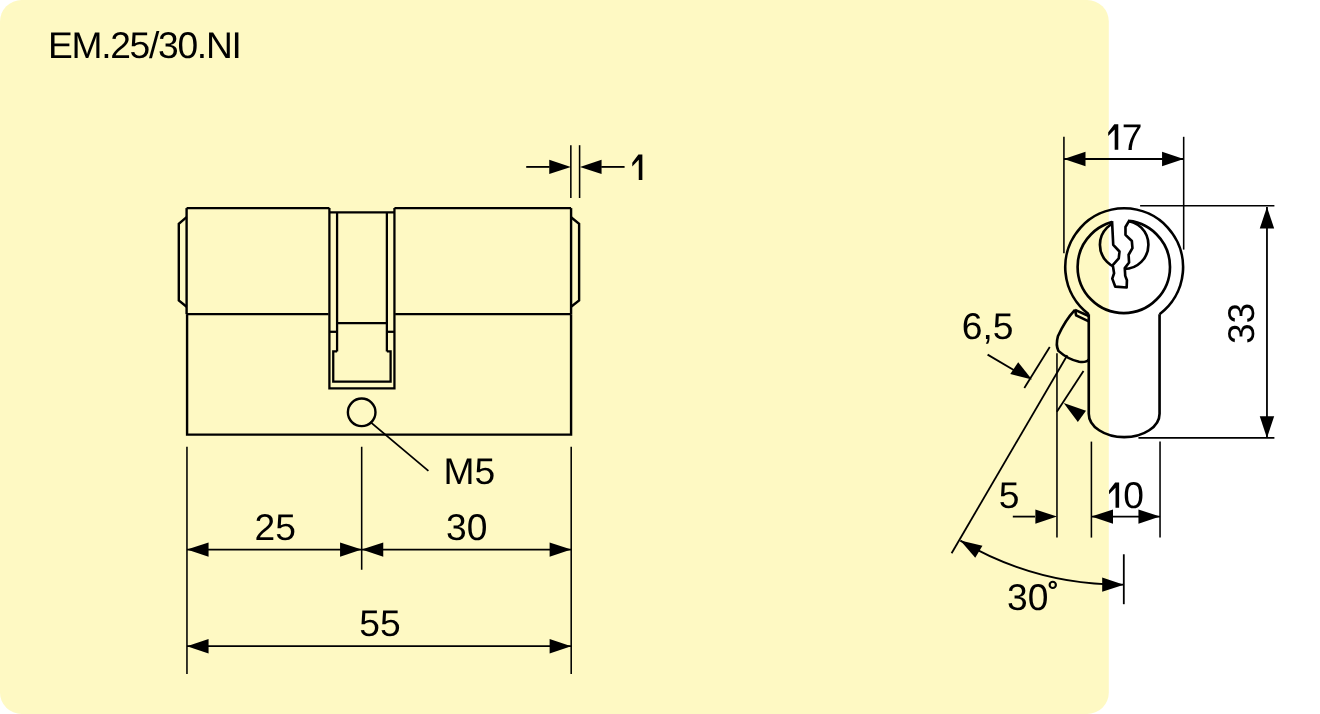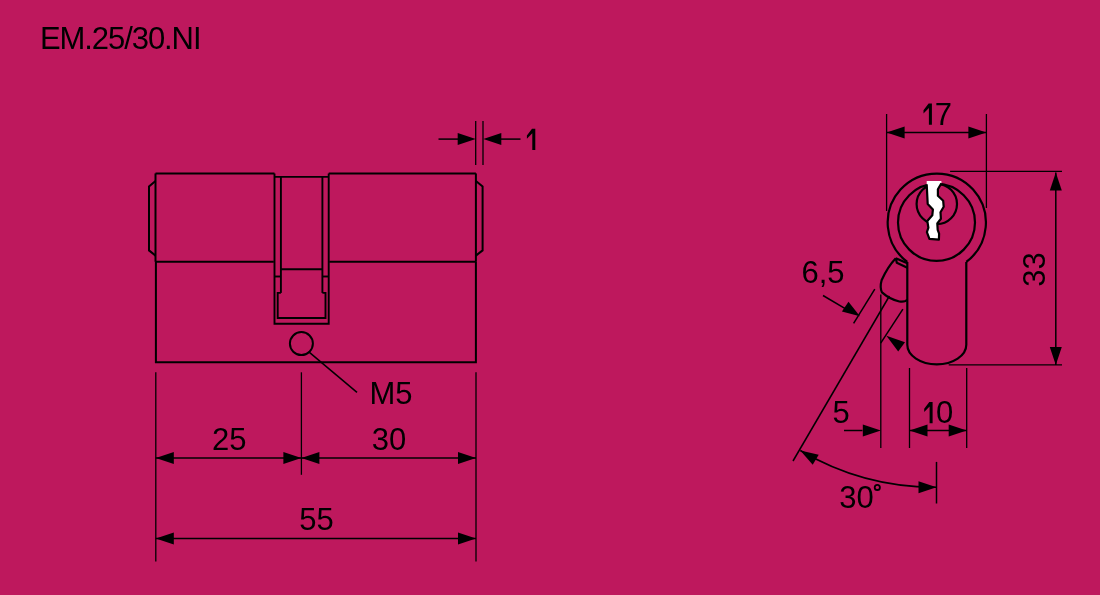--- a/index.html
+++ b/index.html
@@ -1,17 +1,17 @@
 <!DOCTYPE html>
 <html><head>
 <meta charset="utf-8">
 <style>
   html,body{margin:0;padding:0;background:#ffffff;}
-  .page{position:relative;width:1100px;height:595px;background:#be185d;
-        font-family:"Liberation Sans", sans-serif;}
+  .page{position:relative;width:924px;height:595px;background:#fef9c3;
+        font-family:"Liberation Sans", sans-serif;border-radius:18px;}
   svg{position:absolute;top:0;left:0;}
   text{font-family:"Liberation Sans", sans-serif;font-size:31px;fill:#000;}
 </style>
 </head>
 <body>
 <div class="page">
 <svg width="1100" height="595" viewBox="0 0 1100 595">
 <g stroke="#000" fill="none" stroke-linecap="butt">
 
 <text x="40" y="48.5" stroke="none" fill="#000" font-size="30" textLength="161.5" lengthAdjust="spacing">EM.25/30.NI</text>

